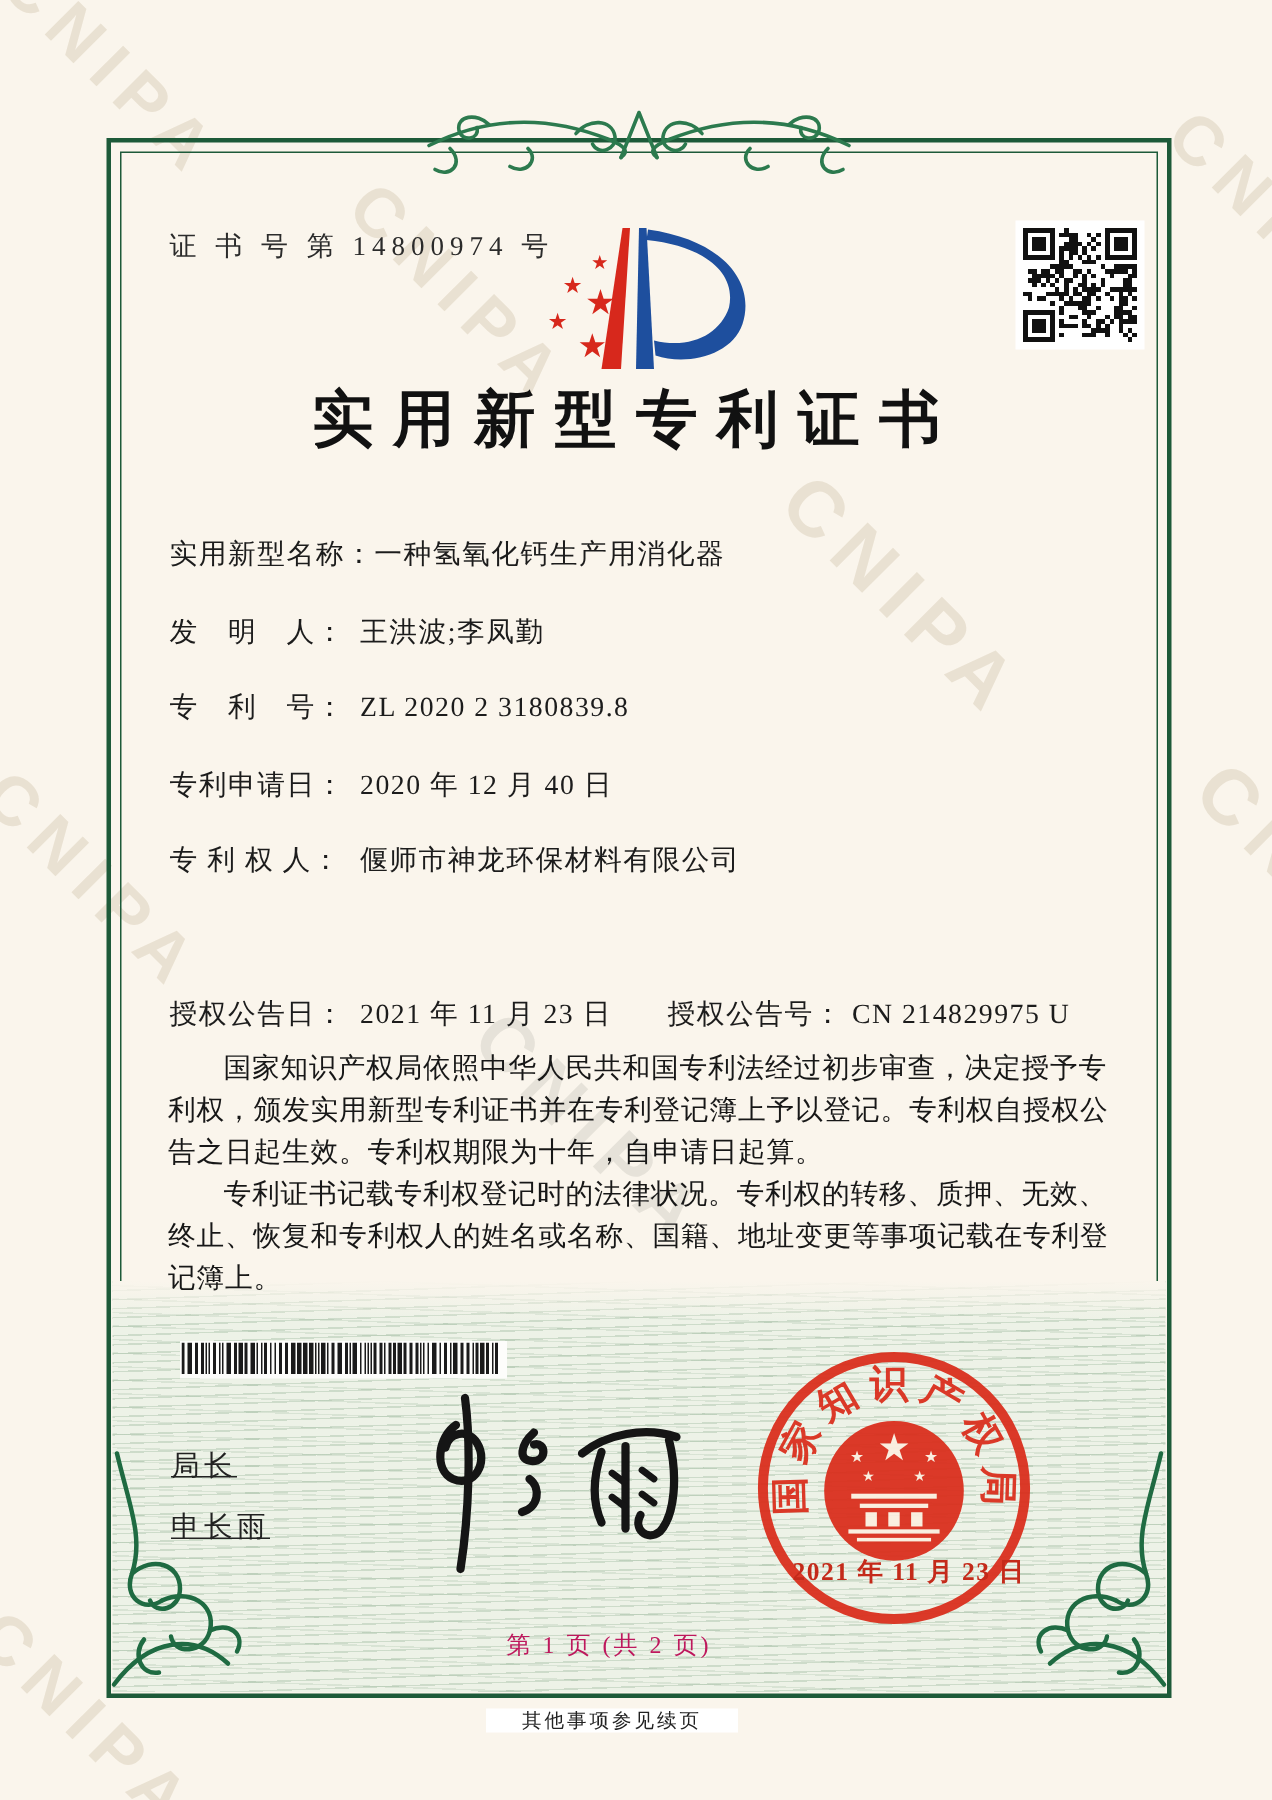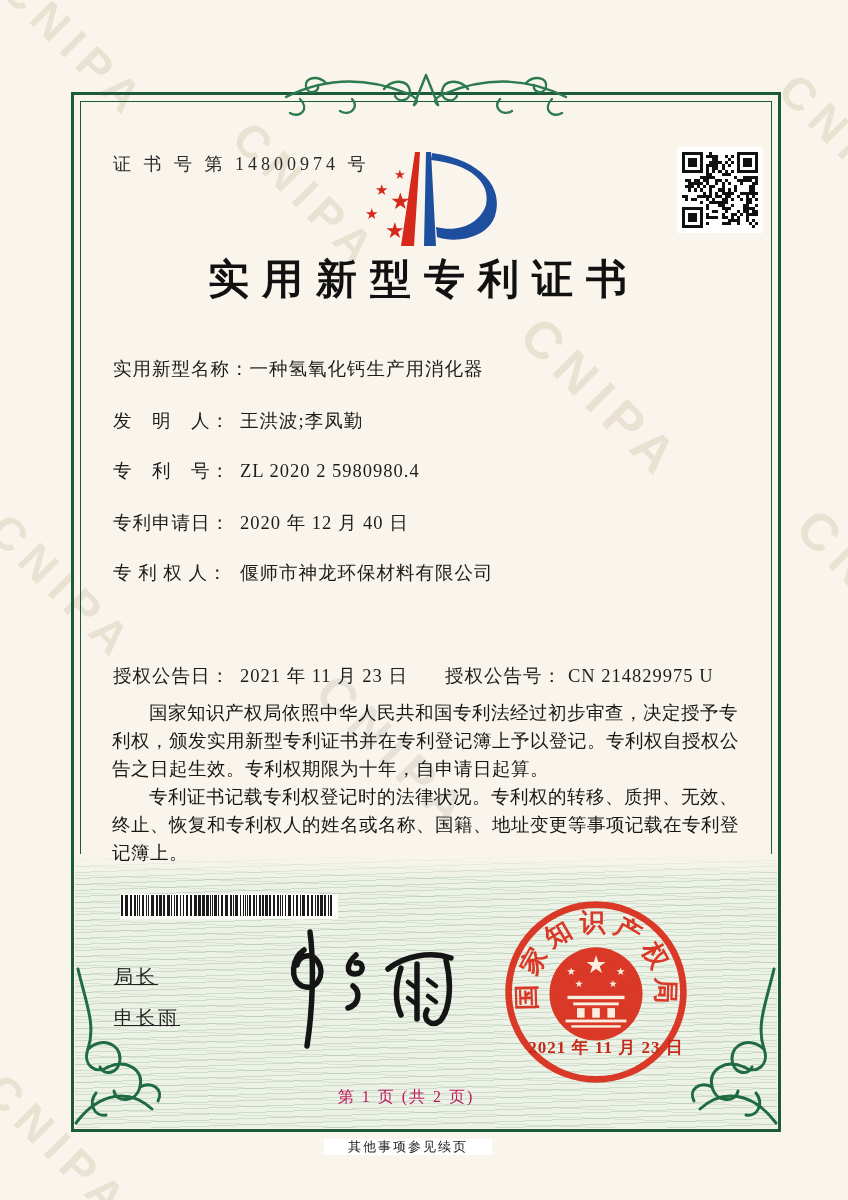--- a/index.html
+++ b/index.html
@@ -461,21 +461,21 @@
 
   <div class="doc-title">实用新型专利证书</div>
 
   <div class="field" style="top:408px;">
     <span class="lbl">发　明　人：</span><span class="val">王洪波;李凤勤</span>
   </div>
   <div class="field" style="top:356px;">
     <span class="lbl">实用新型名称：</span><span class="val">一种氢氧化钙生产用消化器</span>
   </div>
   <div class="field" style="top:458px;">
-    <span class="lbl">专　利　号：</span><span class="val">ZL 2020 2 5980980.4</span>
+    <span class="lbl">专　利　号：</span><span class="val">ZL 2020 2 3180839.8</span>
   </div>
   <div class="field" style="top:510px;">
     <span class="lbl">专利申请日：</span><span class="val">2020 年 12 月 40 日</span>
   </div>
   <div class="field" style="top:560px;">
     <span class="lbl">专 利 权 人：</span><span class="val">偃师市神龙环保材料有限公司</span>
   </div>
   <div class="field" style="top:663px;">
     <span class="lbl">授权公告日：</span><span class="val">2021 年 11 月 23 日</span>
   </div>

